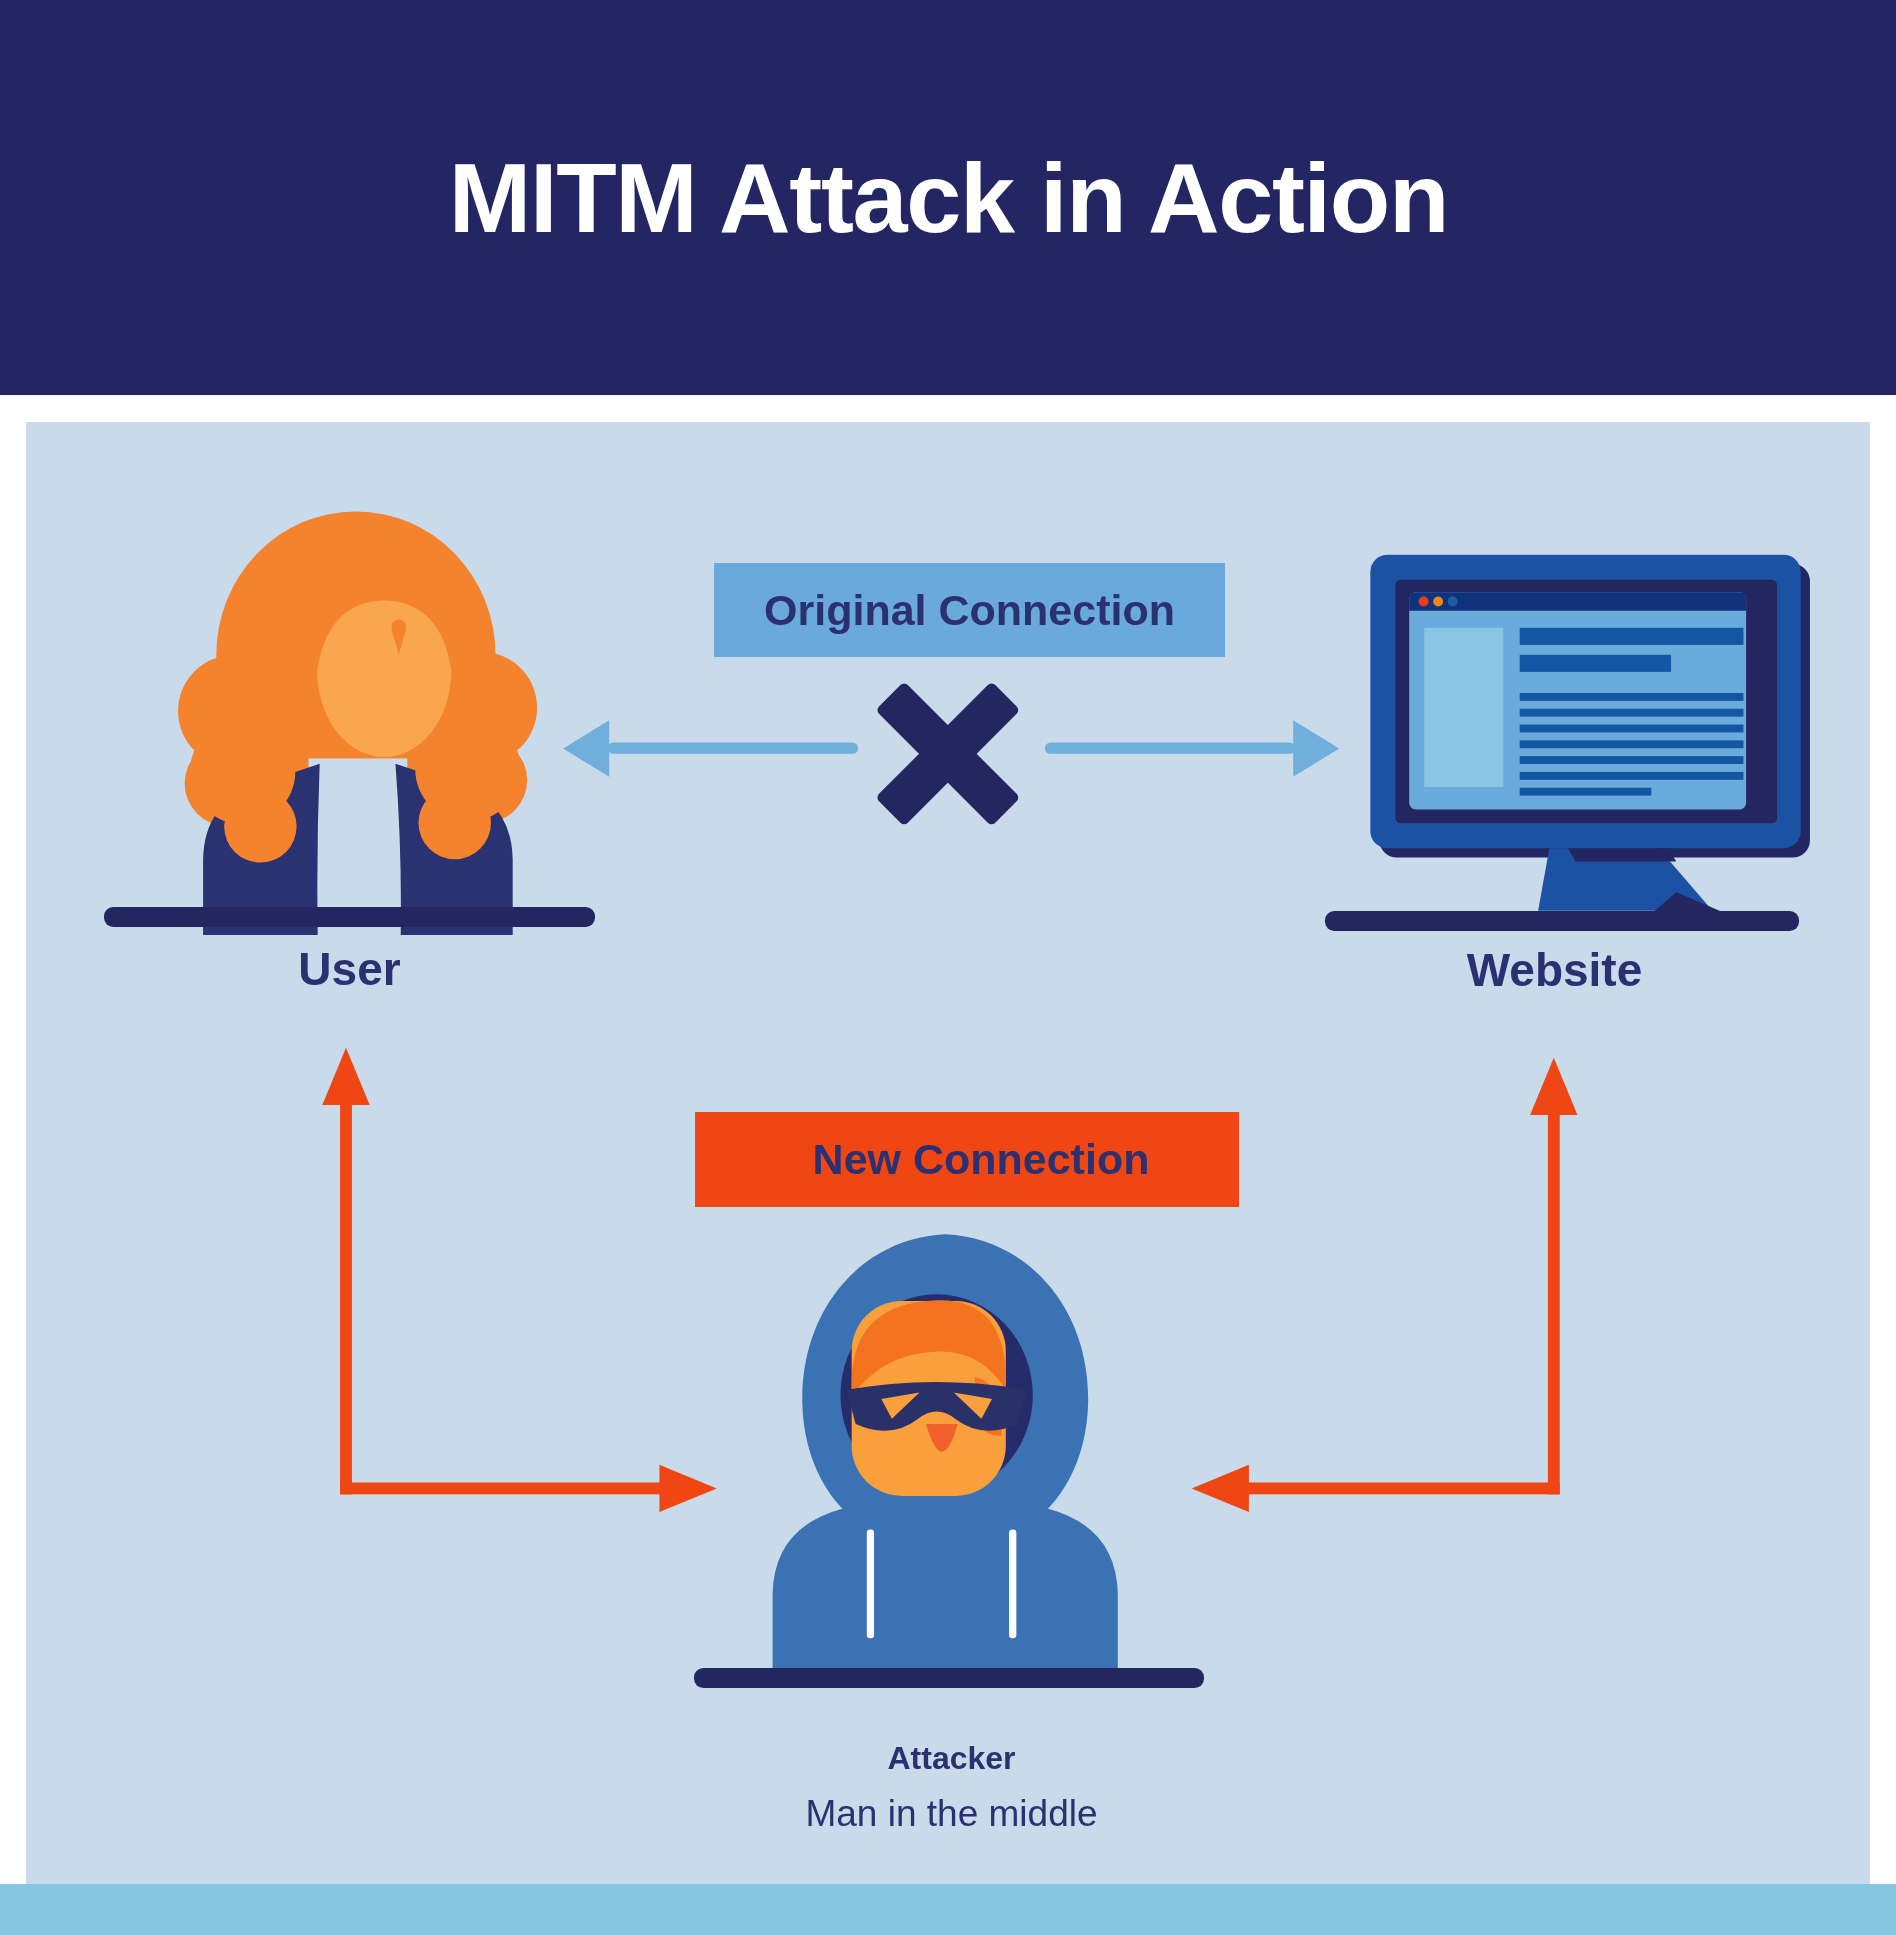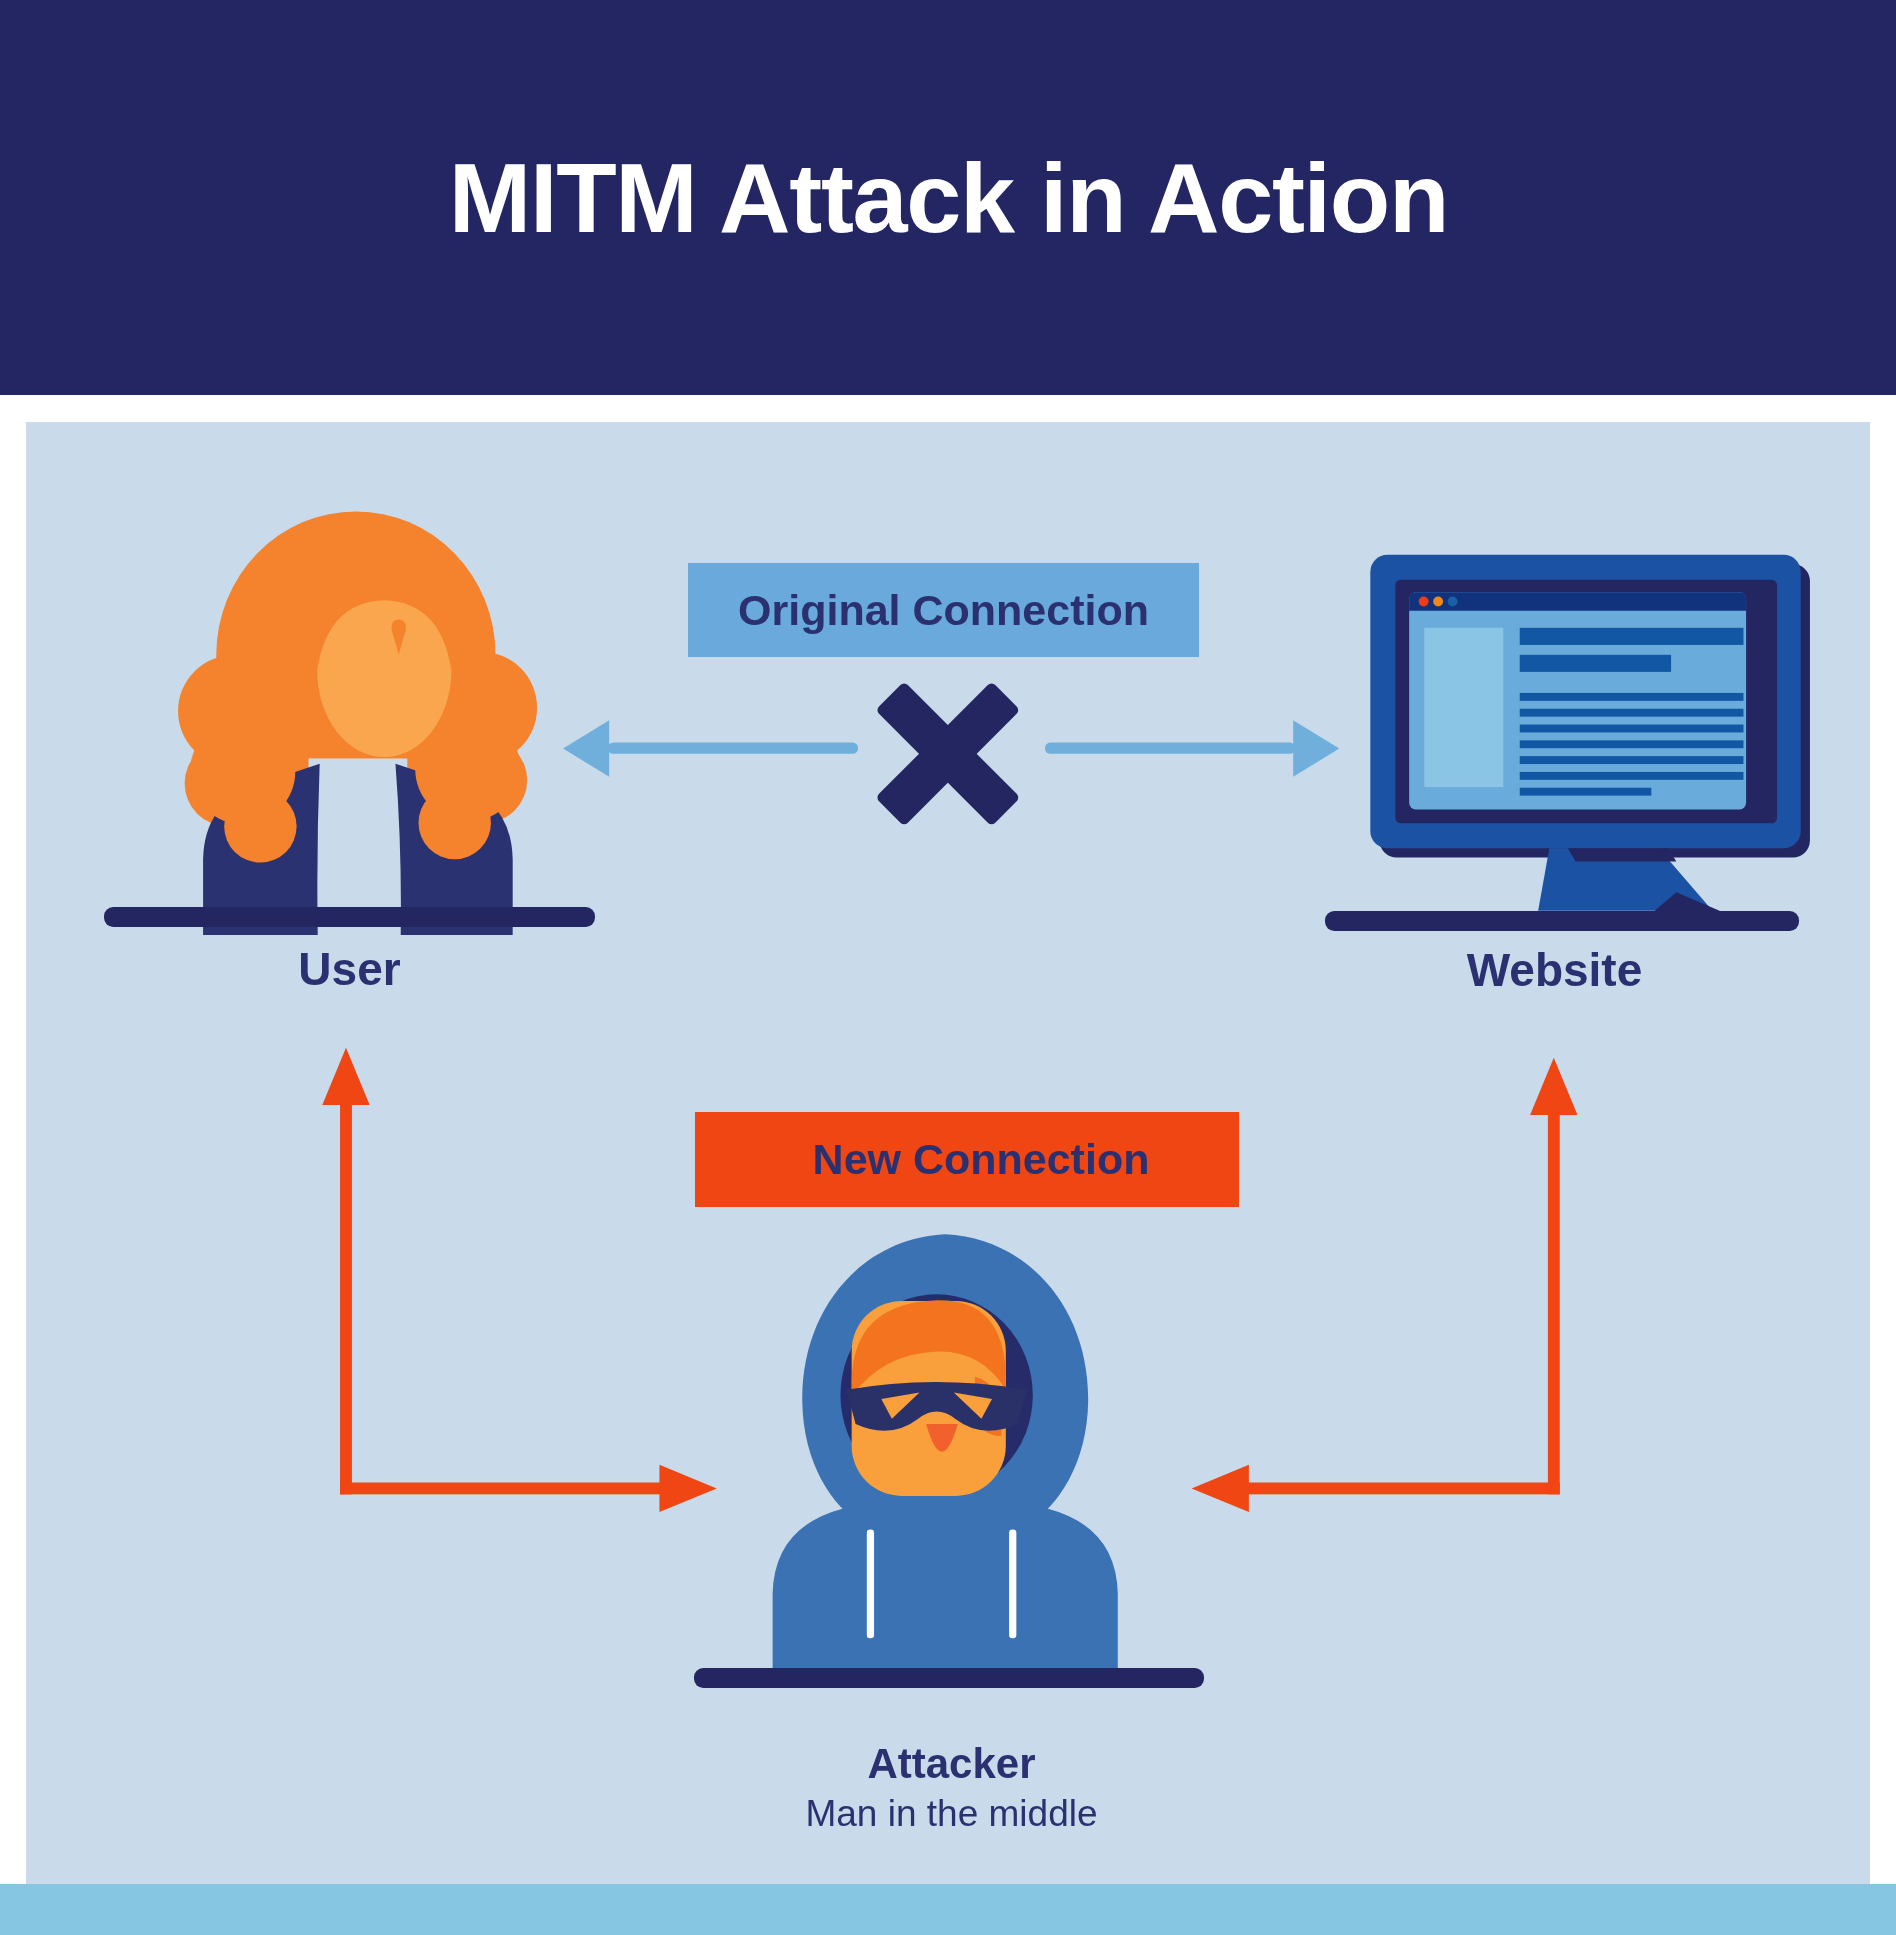--- a/index.html
+++ b/index.html
@@ -4,27 +4,27 @@
 <style>
   html,body{margin:0;padding:0;background:#87C6E2;font-family:"Liberation Sans",sans-serif;}
   .canvas{position:relative;width:1897px;height:1884px;background:#ffffff;overflow:hidden;}
   .header-band{position:absolute;left:0;top:0;width:1897px;height:395px;background:#232662;
     display:flex;align-items:center;justify-content:center;}
   .page-title{color:#FFFFFF;font-size:99px;font-weight:800;letter-spacing:-1.3px;margin:0;}
   .panel{position:absolute;left:26px;top:422px;width:1844px;height:1487px;background:#C9DBEA;}
   .abs{position:absolute;}
   .label-box{position:absolute;display:flex;align-items:center;justify-content:center;
     font-weight:700;font-size:43px;color:#2B3170;}
-  .box-original{left:688px;top:563px;width:511px;height:94px;background:#69A9DB;}
+  .box-original{left:714px;top:563px;width:511px;height:94px;background:#69A9DB;}
   .box-new{left:695px;top:1112px;width:516px;height:95px;background:#EF4613;padding-left:28px;}
   .node-label{position:absolute;width:395px;text-align:center;color:#2B3170;
     font-weight:700;font-size:46px;}
   .lbl-user{left:152px;top:942px;}
   .lbl-website{left:1357px;top:943px;}
-  .lbl-attacker{left:754px;top:1740px;font-size:42px;}
+  .lbl-attacker{left:754px;top:1740px;font-size:32px;}
   .lbl-attacker-sub{left:754px;top:1793px;font-size:37px;font-weight:400;}
   .desk{position:absolute;height:20px;background:#232661;border-radius:9.2px;}
   .desk-user{left:104px;top:907px;width:491px;}
   .desk-website{left:1325px;top:911px;width:474px;}
   .desk-attacker{left:694px;top:1668px;width:510px;}
   svg{display:block;}
 </style>
 </head>
 <body>
 

